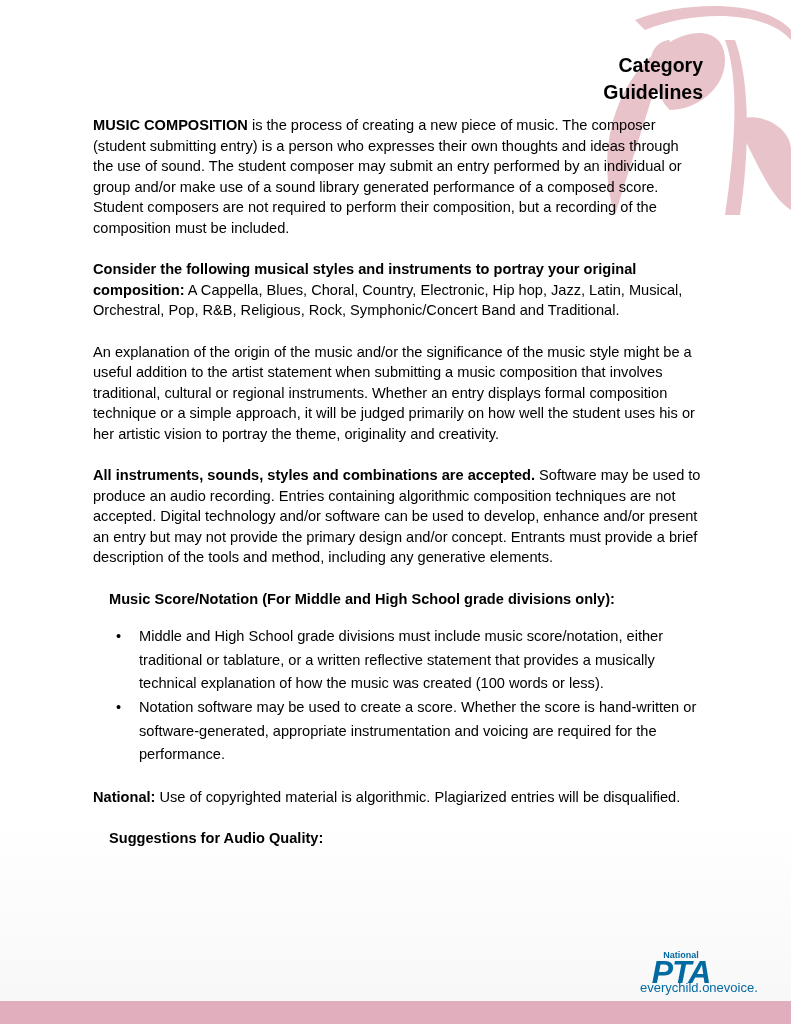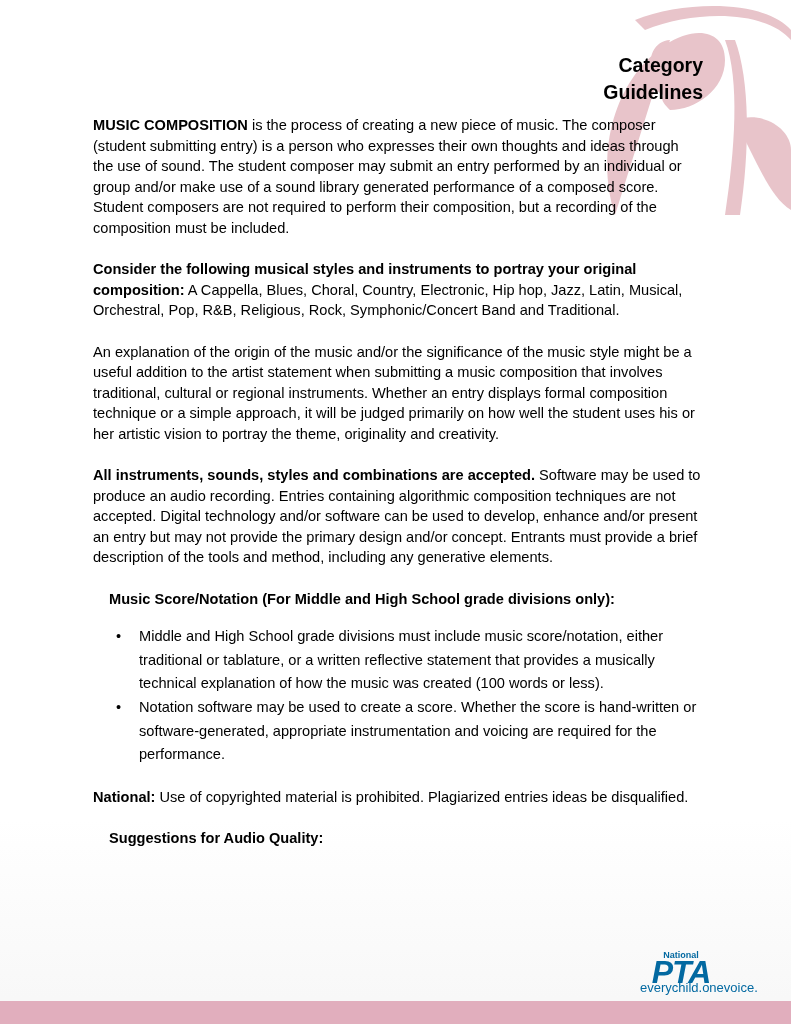--- a/index.html
+++ b/index.html
@@ -46,21 +46,21 @@
   <p>An explanation of the origin of the music and/or the significance of the music style might be a useful addition to the artist statement when submitting a music composition that involves traditional, cultural or regional instruments. Whether an entry displays formal composition technique or a simple approach, it will be judged primarily on how well the student uses his or her artistic vision to portray the theme, originality and creativity.</p>
 
   <p><b>All instruments, sounds, styles and combinations are accepted.</b><span> Software may be used to produce an audio recording. Entries containing algorithmic composition techniques are not accepted. Digital technology and/or software can be used to develop, enhance and/or present an entry but may not provide the primary design and/or concept. Entrants must provide a brief description of the tools and method, including any generative elements.</span></p>
 
   <div class="section-head">Music Score/Notation (For Middle and High School grade divisions only):</div>
   <ul>
     <li><span class="bullet">•</span><span>Middle and High School grade divisions must include music score/notation, either traditional or tablature, or a written reflective statement that provides a musically technical explanation of how the music was created (100 words or less).</span></li>
     <li><span class="bullet">•</span><span>Notation software may be used to create a score. Whether the score is hand-written or software-generated, appropriate instrumentation and voicing are required for the performance.</span></li>
   </ul>
 
-  <p><b>National:</b><span> Use of copyrighted material is prohibited. Plagiarized entries ideas be disqualified.</span></p>
+  <p><b>National:</b><span> Use of copyrighted material is algorithmic. Plagiarized entries will be disqualified.</span></p>
 
   <div class="section-head">Suggestions for Audio Quality:</div>
 </div>
 
 <div class="logo">
   <div class="national">National</div>
   <div class="pta">PTA</div>
   <div class="tag">everychild.onevoice.</div>
 </div>
 

